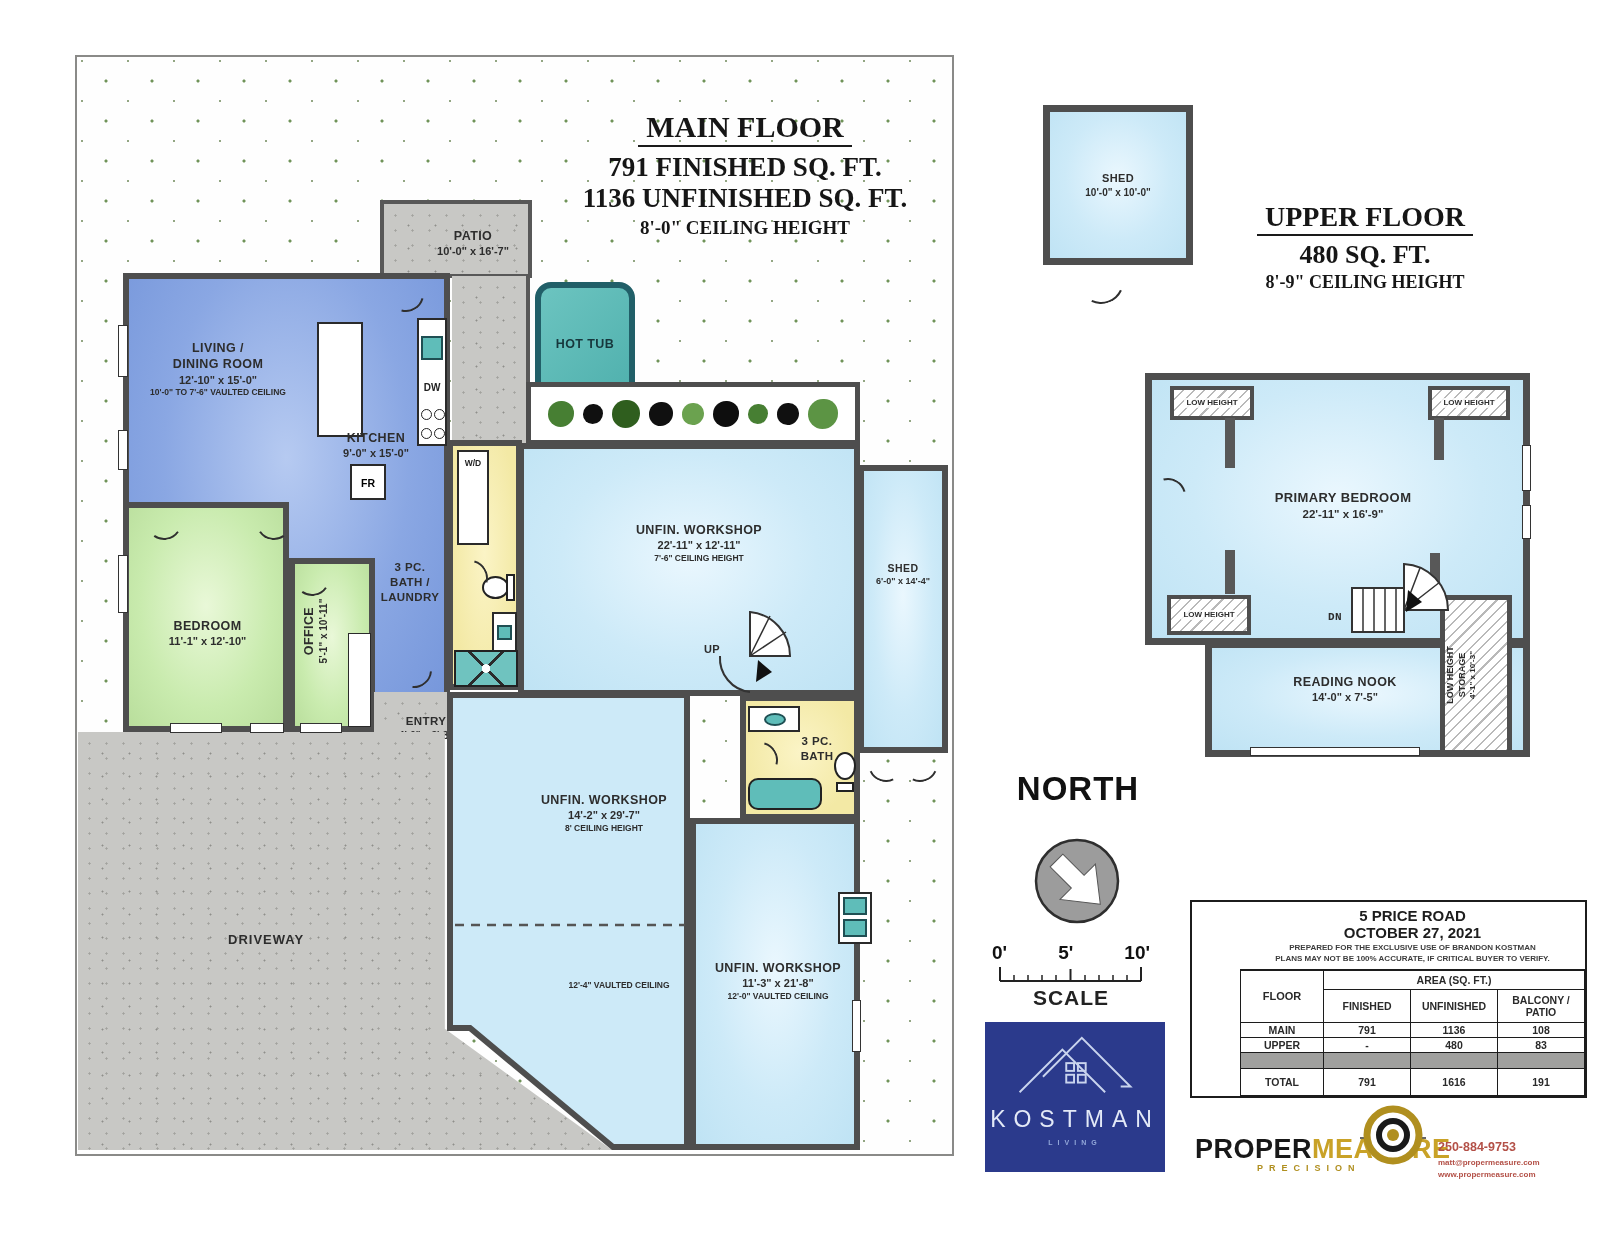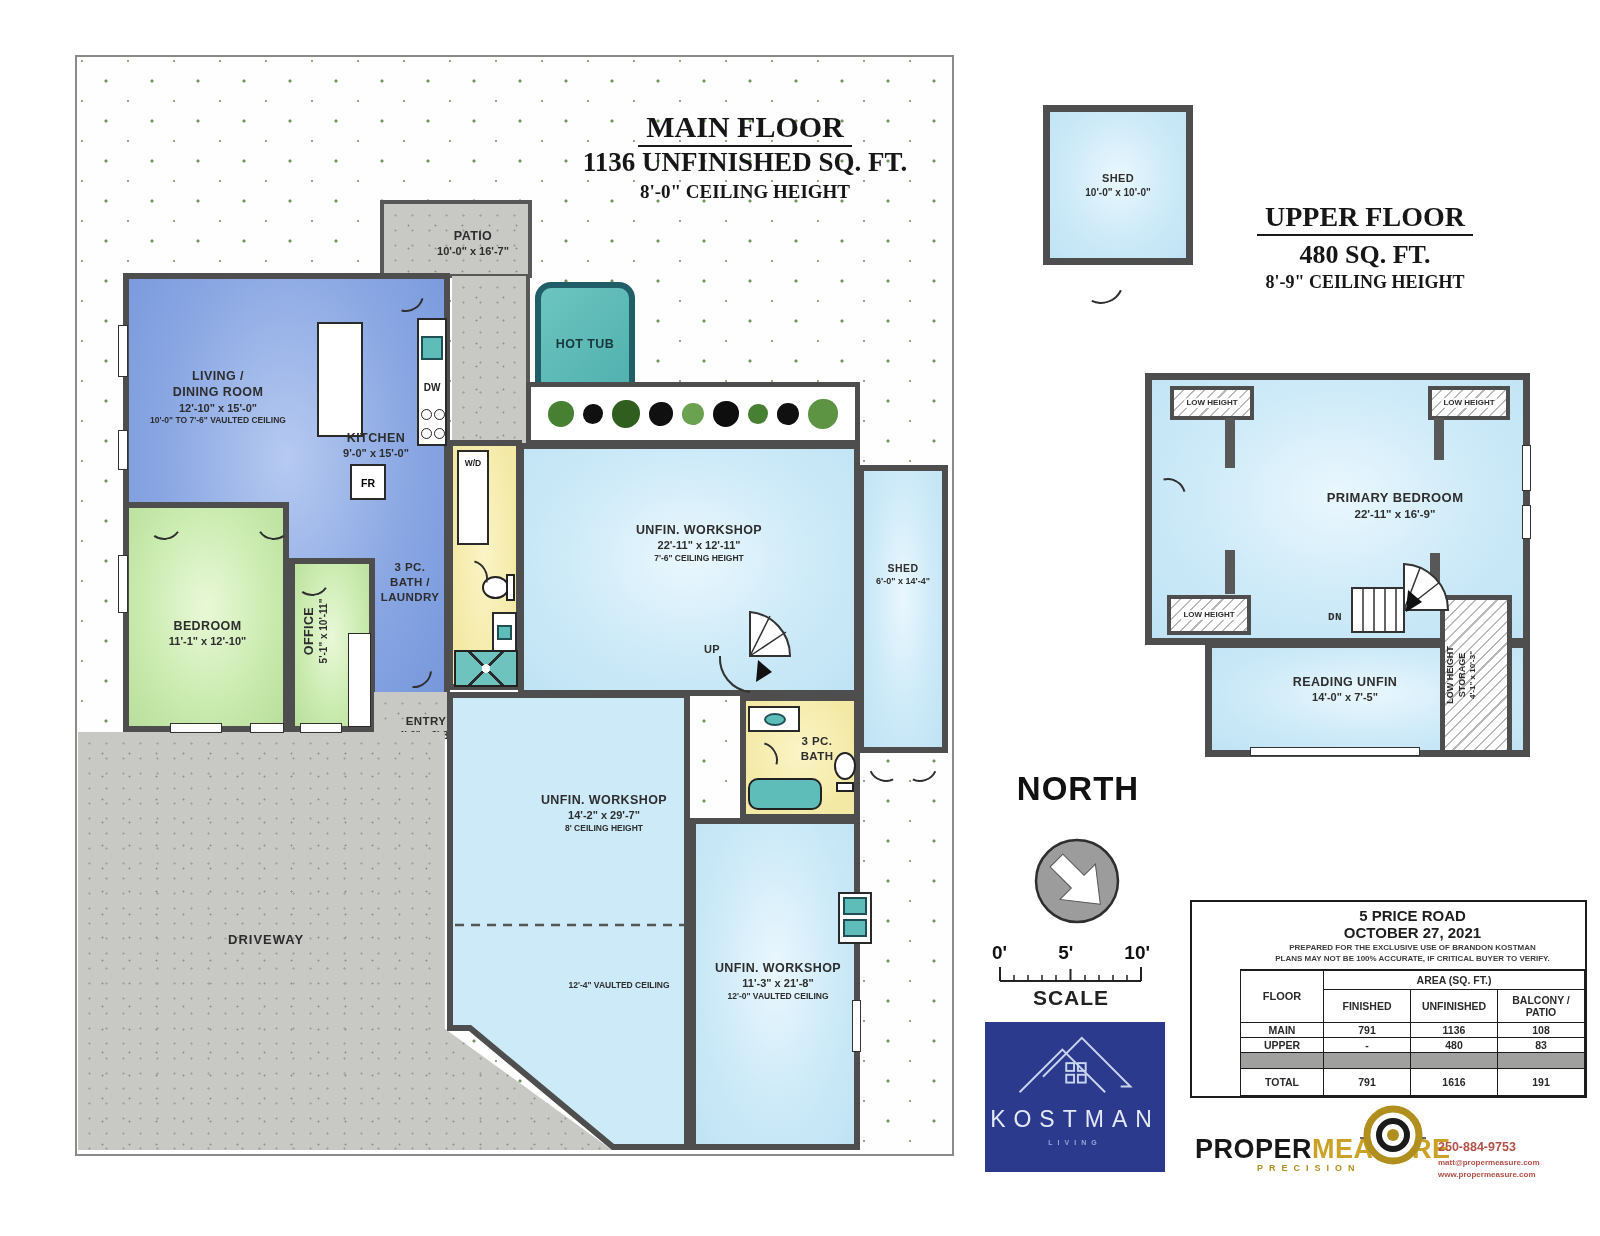--- a/index.html
+++ b/index.html
@@ -59,20 +59,21 @@
 </head>
 <body>
 
 <div id="canvas">
 
   <div class="abs yard" style="left:75px;top:55px;width:875px;height:1097px;"></div>
 
   <div class="abs center" style="left:545px;top:110px;width:400px;">
     <div class="serif" style="font-size:30px;">
       <span class="u">MAIN FLOOR</span></div>
+    <div class="serif" style="font-size:27px;margin-top:5px;">791 FINISHED SQ. FT.</div>
     <div class="serif" style="font-size:27px;">1136 UNFINISHED SQ. FT.</div>
     <div class="serif" style="font-size:19px;margin-top:3px;">8'-0" CEILING HEIGHT</div>
   </div>
 
   <div class="abs speckle" style="left:380px;top:200px;width:152px;height:78px;border:4px solid #585858;box-sizing:border-box;"></div>
   <div class="abs speckle" style="left:452px;top:276px;width:78px;height:170px;border-right:4px solid #585858;box-sizing:border-box;"></div>
   <div class="abs center" style="left:408px;top:228px;width:130px;">
     <div class="rname">PATIO</div>
     <div class="rdims">10'-0" x 16'-7"</div>
   </div>
@@ -106,21 +107,21 @@
   <div class="abs teal" style="left:421px;top:336px;width:22px;height:24px;"></div>
   <div class="abs center" style="left:418px;top:382px;width:28px;font-size:10px;font-weight:bold;color:#222;">DW</div>
   <div class="abs" style="left:420px;top:408px;width:26px;height:32px;">
     <div style="position:absolute;left:1px;top:1px;width:9px;height:9px;border:1.8px solid #222;border-radius:50%;"></div>
     <div style="position:absolute;right:1px;top:1px;width:9px;height:9px;border:1.8px solid #222;border-radius:50%;"></div>
     <div style="position:absolute;left:1px;bottom:1px;width:9px;height:9px;border:1.8px solid #222;border-radius:50%;"></div>
     <div style="position:absolute;right:1px;bottom:1px;width:9px;height:9px;border:1.8px solid #222;border-radius:50%;"></div>
   </div>
   <div class="fixture center" style="left:350px;top:464px;width:36px;height:36px;line-height:34px;font-size:10.5px;font-weight:bold;">FR</div>
 
-  <div class="abs center" style="left:148px;top:368px;width:140px;">
+  <div class="abs center" style="left:148px;top:340px;width:140px;">
     <div class="rname">LIVING /</div>
     <div class="rname">DINING ROOM</div>
     <div class="rdims">12'-10" x 15'-0"</div>
     <div class="rnote">10'-0" TO 7'-6" VAULTED CEILING</div>
   </div>
   <div class="abs center" style="left:330px;top:430px;width:92px;">
     <div class="rname">KITCHEN</div>
     <div class="rdims">9'-0" x 15'-0"</div>
   </div>
   <div class="abs center" style="left:155px;top:618px;width:105px;">
@@ -268,26 +269,26 @@
     <div class="rnote" style="font-size:9px;">LOW HEIGHT</div>
     <div class="rnote" style="font-size:9px;">STORAGE</div>
     <div class="rnote" style="font-size:8px;">4'-1" x 10'-3"</div>
   </div>
 
   <div class="stub" style="left:1225px;top:418px;width:10px;height:50px;"></div>
   <div class="stub" style="left:1225px;top:550px;width:10px;height:44px;"></div>
   <div class="stub" style="left:1434px;top:418px;width:10px;height:42px;"></div>
   <div class="stub" style="left:1430px;top:553px;width:10px;height:40px;"></div>
 
-  <div class="abs center" style="left:1310px;top:490px;width:170px;">
+  <div class="abs center" style="left:1258px;top:490px;width:170px;">
     <div class="rname" style="font-size:13px;">PRIMARY BEDROOM</div>
     <div class="rdims" style="font-size:11.5px;">22'-11" x 16'-9"</div>
   </div>
   <div class="abs center" style="left:1278px;top:674px;width:134px;">
-    <div class="rname">READING UNFIN</div>
+    <div class="rname">READING NOOK</div>
     <div class="rdims">14'-0" x 7'-5"</div>
   </div>
 
   <svg class="abs" style="left:1350px;top:552px;" width="100" height="92" viewBox="0 0 100 92">
     <rect x="2" y="36" width="52" height="44" fill="#fff" stroke="#333" stroke-width="2"></rect>
     <path d="M13,36 V80 M24,36 V80 M35,36 V80 M46,36 V80" stroke="#333" stroke-width="1.5"></path>
     <path d="M54,58 L54,12 A46,46 0 0 1 98,58 Z" fill="#fff" stroke="#333" stroke-width="2"></path>
     <path d="M54,58 L70,16 M54,58 L90,30" stroke="#333" stroke-width="1.5" fill="none"></path>
     <polygon points="58,38 72,50 56,60" fill="#111"></polygon>
   </svg>

